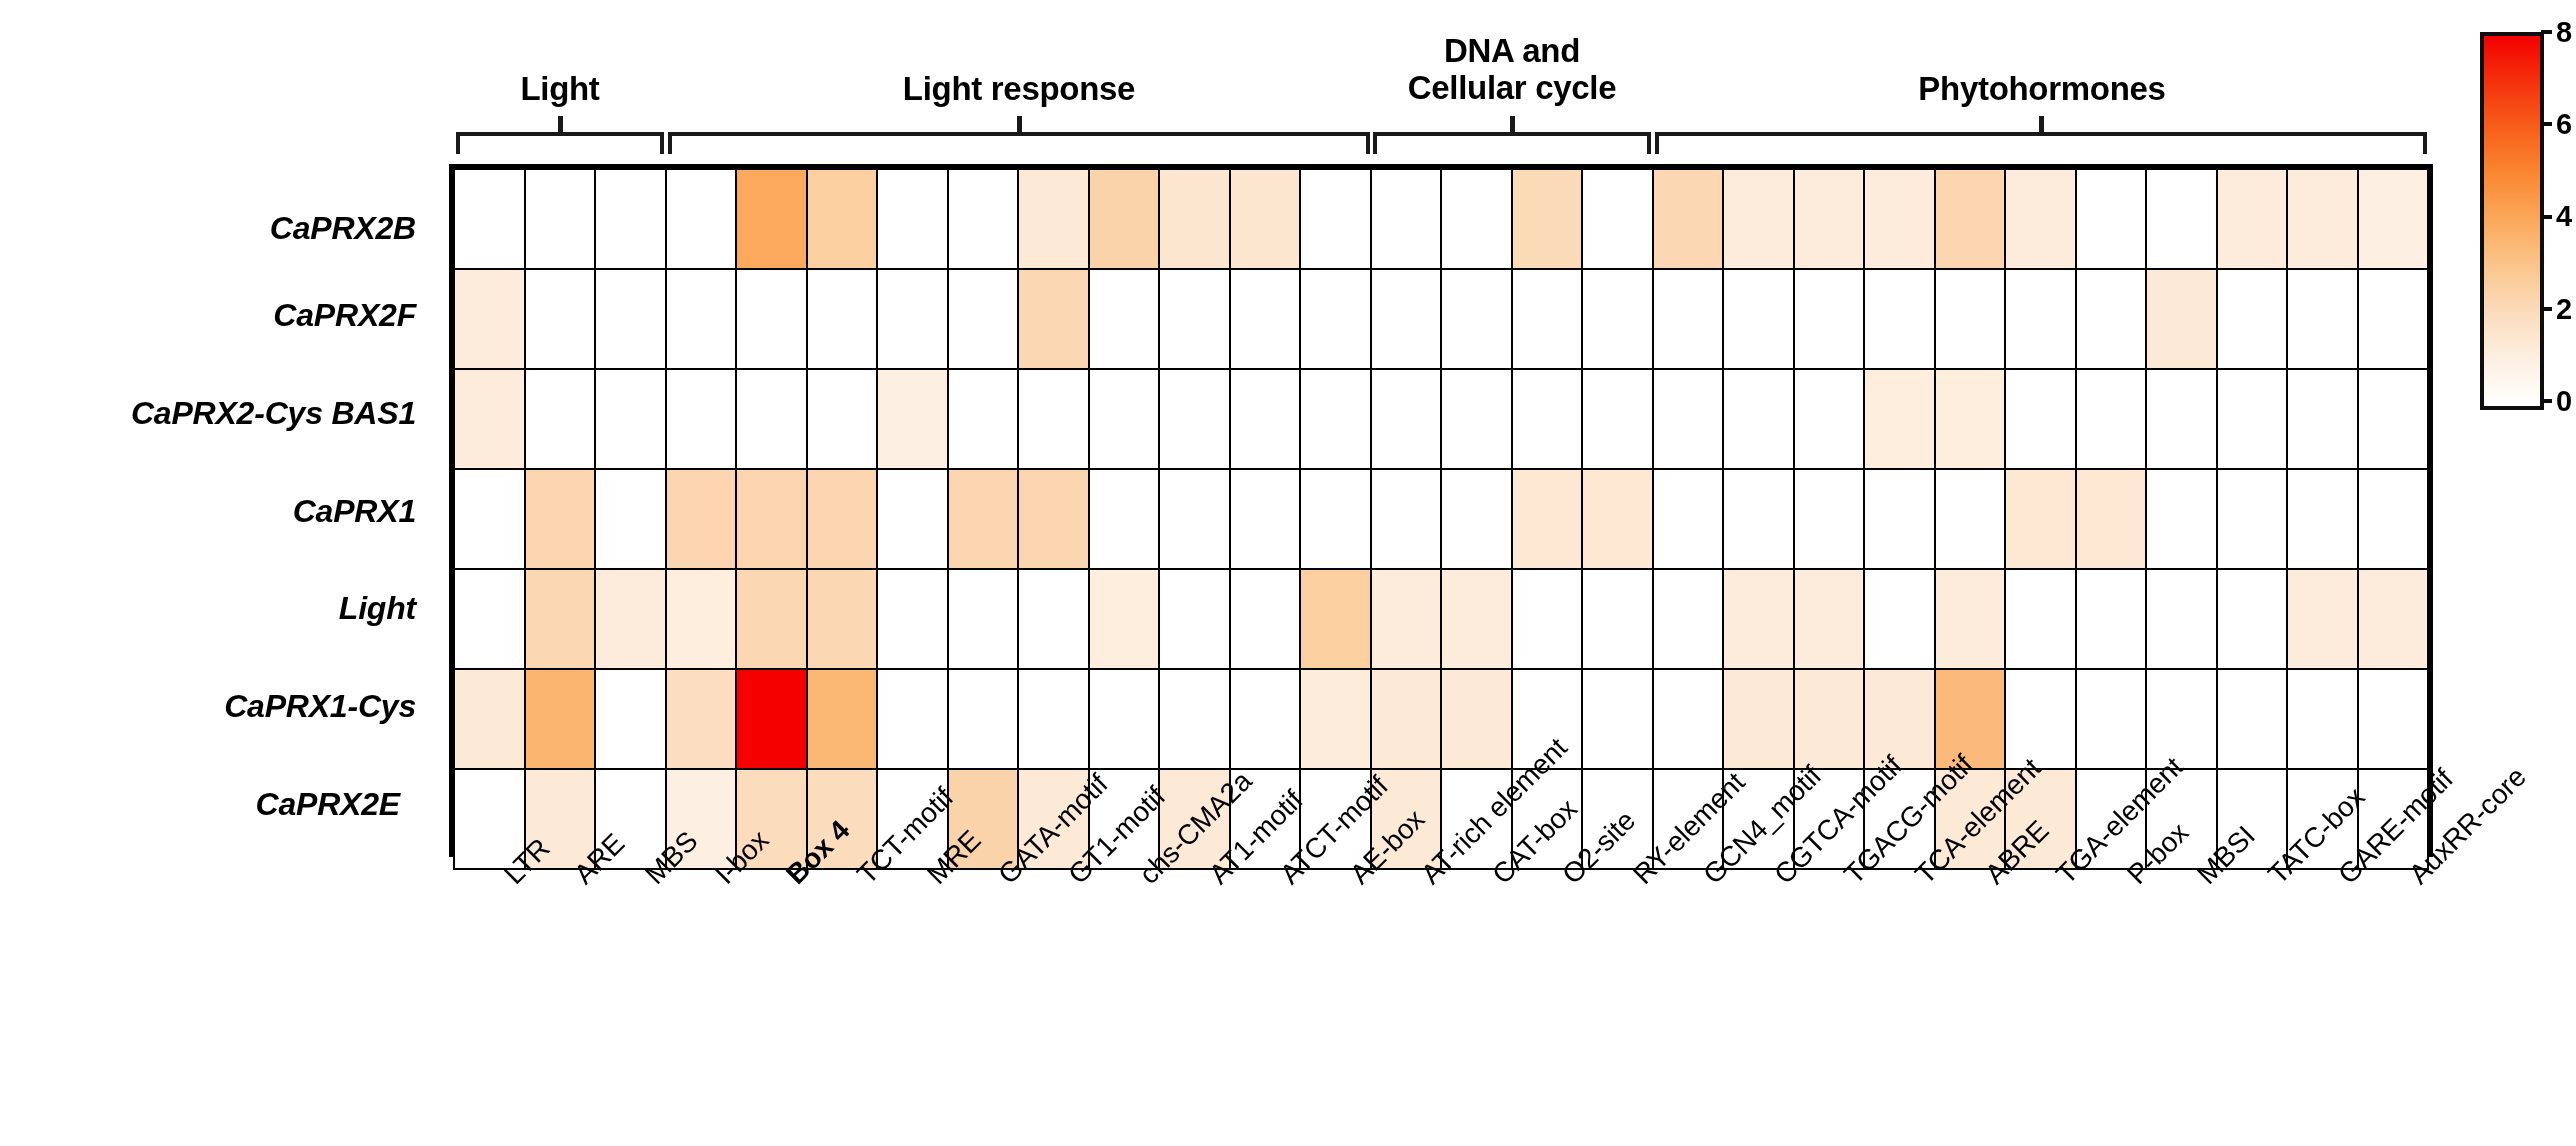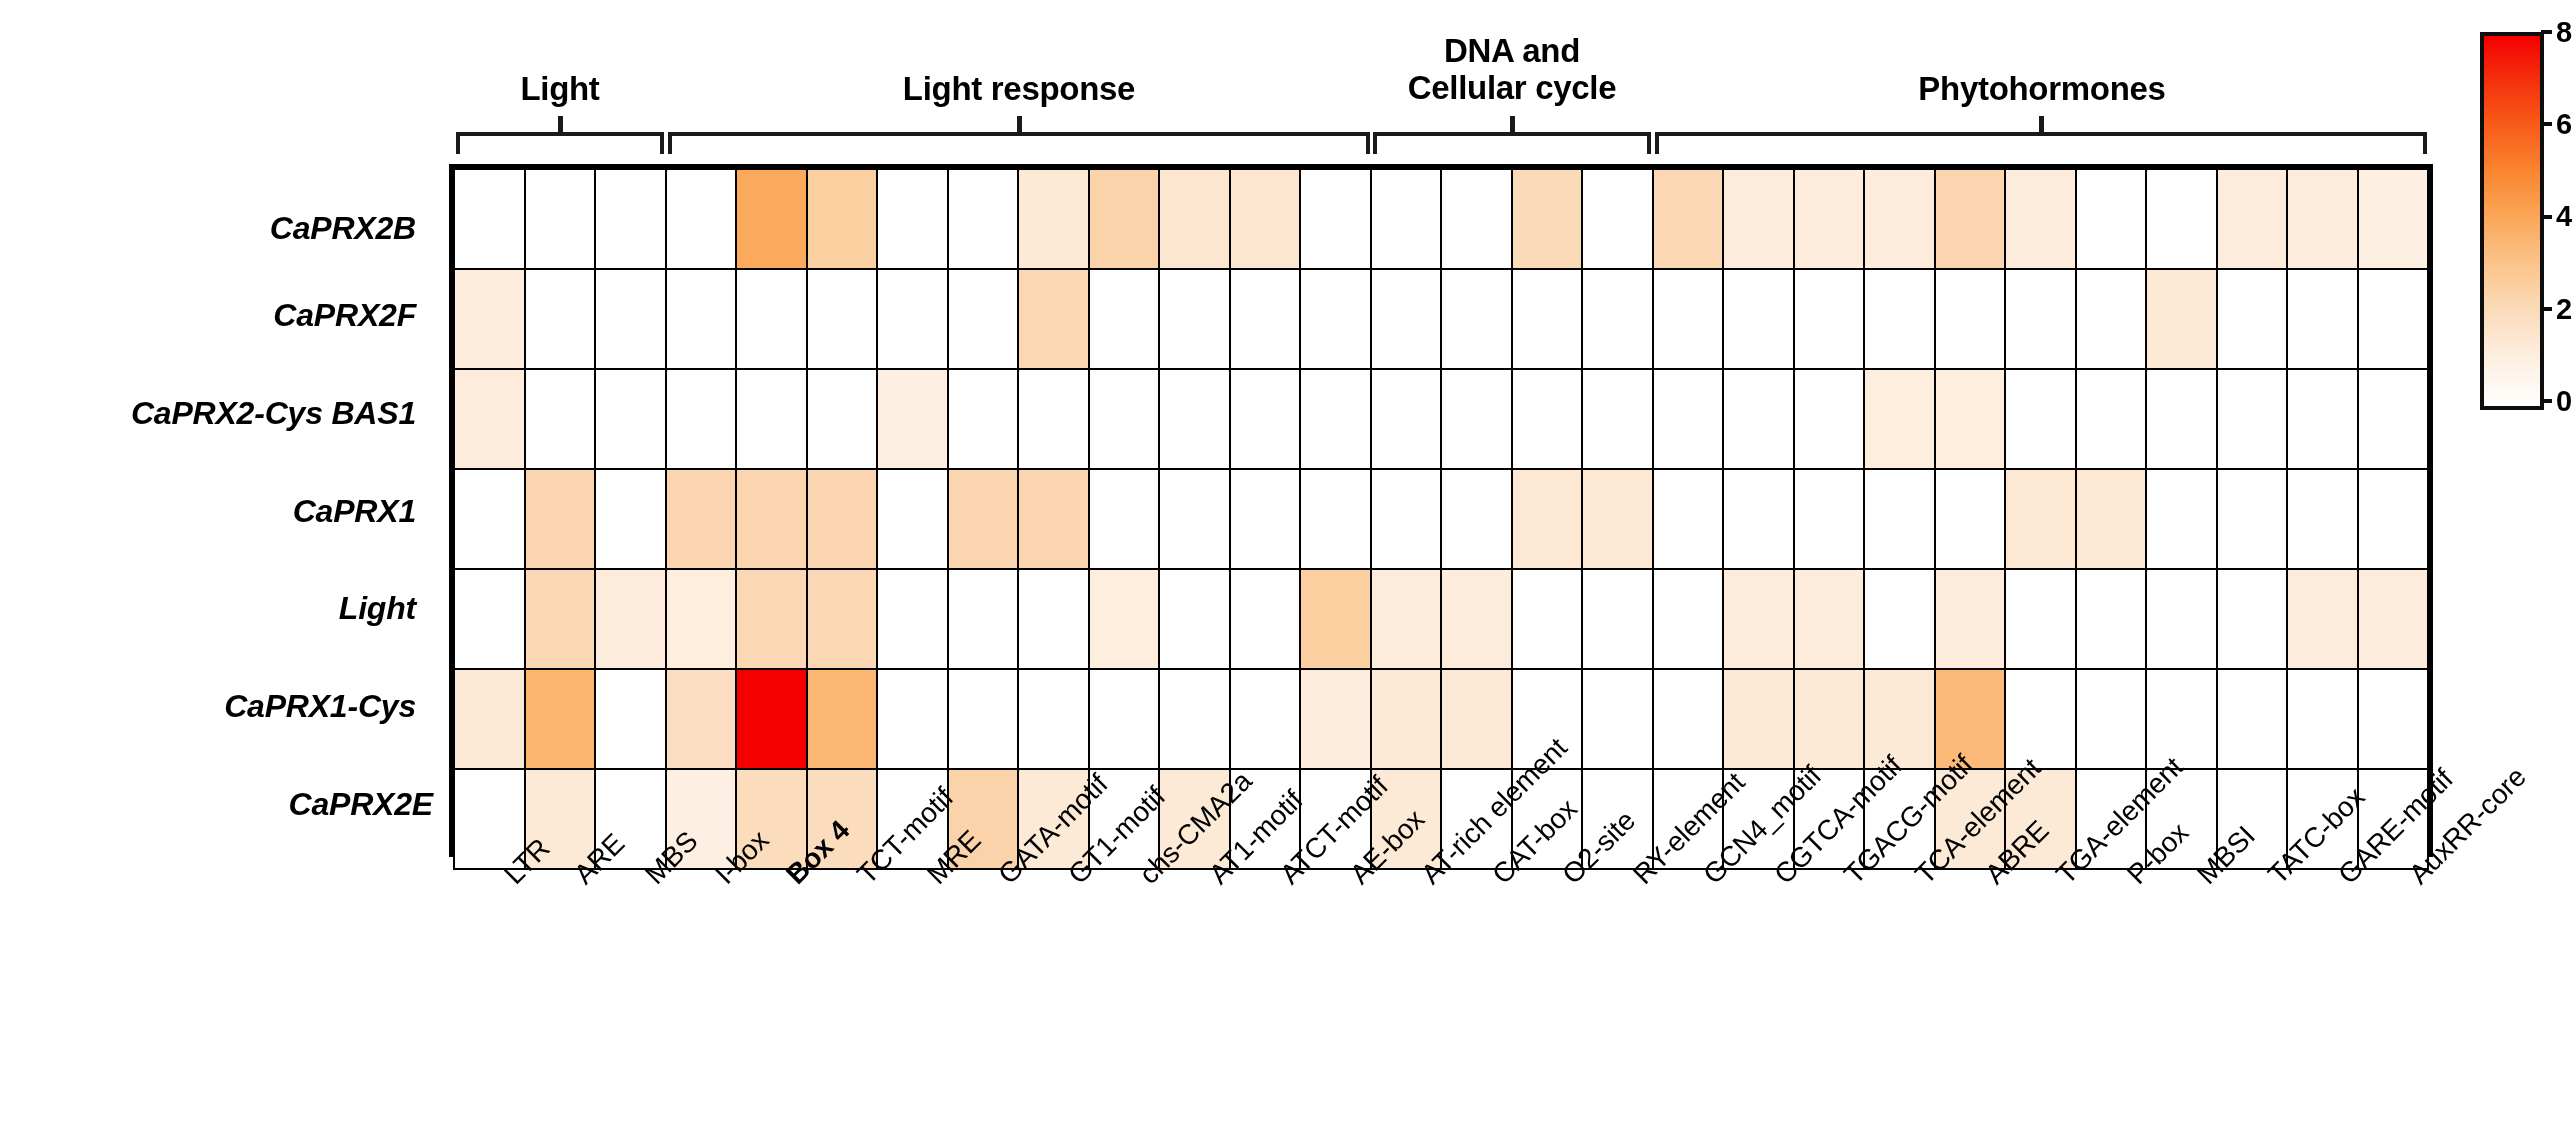--- a/index.html
+++ b/index.html
@@ -162,21 +162,21 @@
       </div>
     </div>
 
   <div id="row-labels">
       <div class="row-label" style="top: 228px; right: 20px;">CaPRX2B</div>
       <div class="row-label" style="top: 315px; right: 20px;">CaPRX2F</div>
       <div class="row-label" style="top: 413px; right: 20px;">CaPRX2-Cys BAS1</div>
       <div class="row-label" style="top: 511px; right: 20px;">CaPRX1</div>
       <div class="row-label" style="top: 608px; right: 20px;">Light</div>
       <div class="row-label" style="top: 706px; right: 20px;">CaPRX1-Cys</div>
-      <div class="row-label" style="top: 804px; right: 3px;">CaPRX2E</div>
+      <div class="row-label" style="top: 804px; right: 36px;">CaPRX2E</div>
     </div>
 
   <div id="grid-wrap" style="left: 449px; top: 164px; width: 1976px; height: 685px;">
     <table class="heat">
       <tbody id="heat-body">
           <tr>
             <td class="cell" style="width: 71px; background: rgb(255, 255, 255);"></td>
             <td class="cell" style="width: 71px; background: rgb(255, 255, 255);"></td>
             <td class="cell" style="width: 71px; background: rgb(255, 255, 255);"></td>
             <td class="cell" style="width: 71px; background: rgb(255, 255, 255);"></td>

